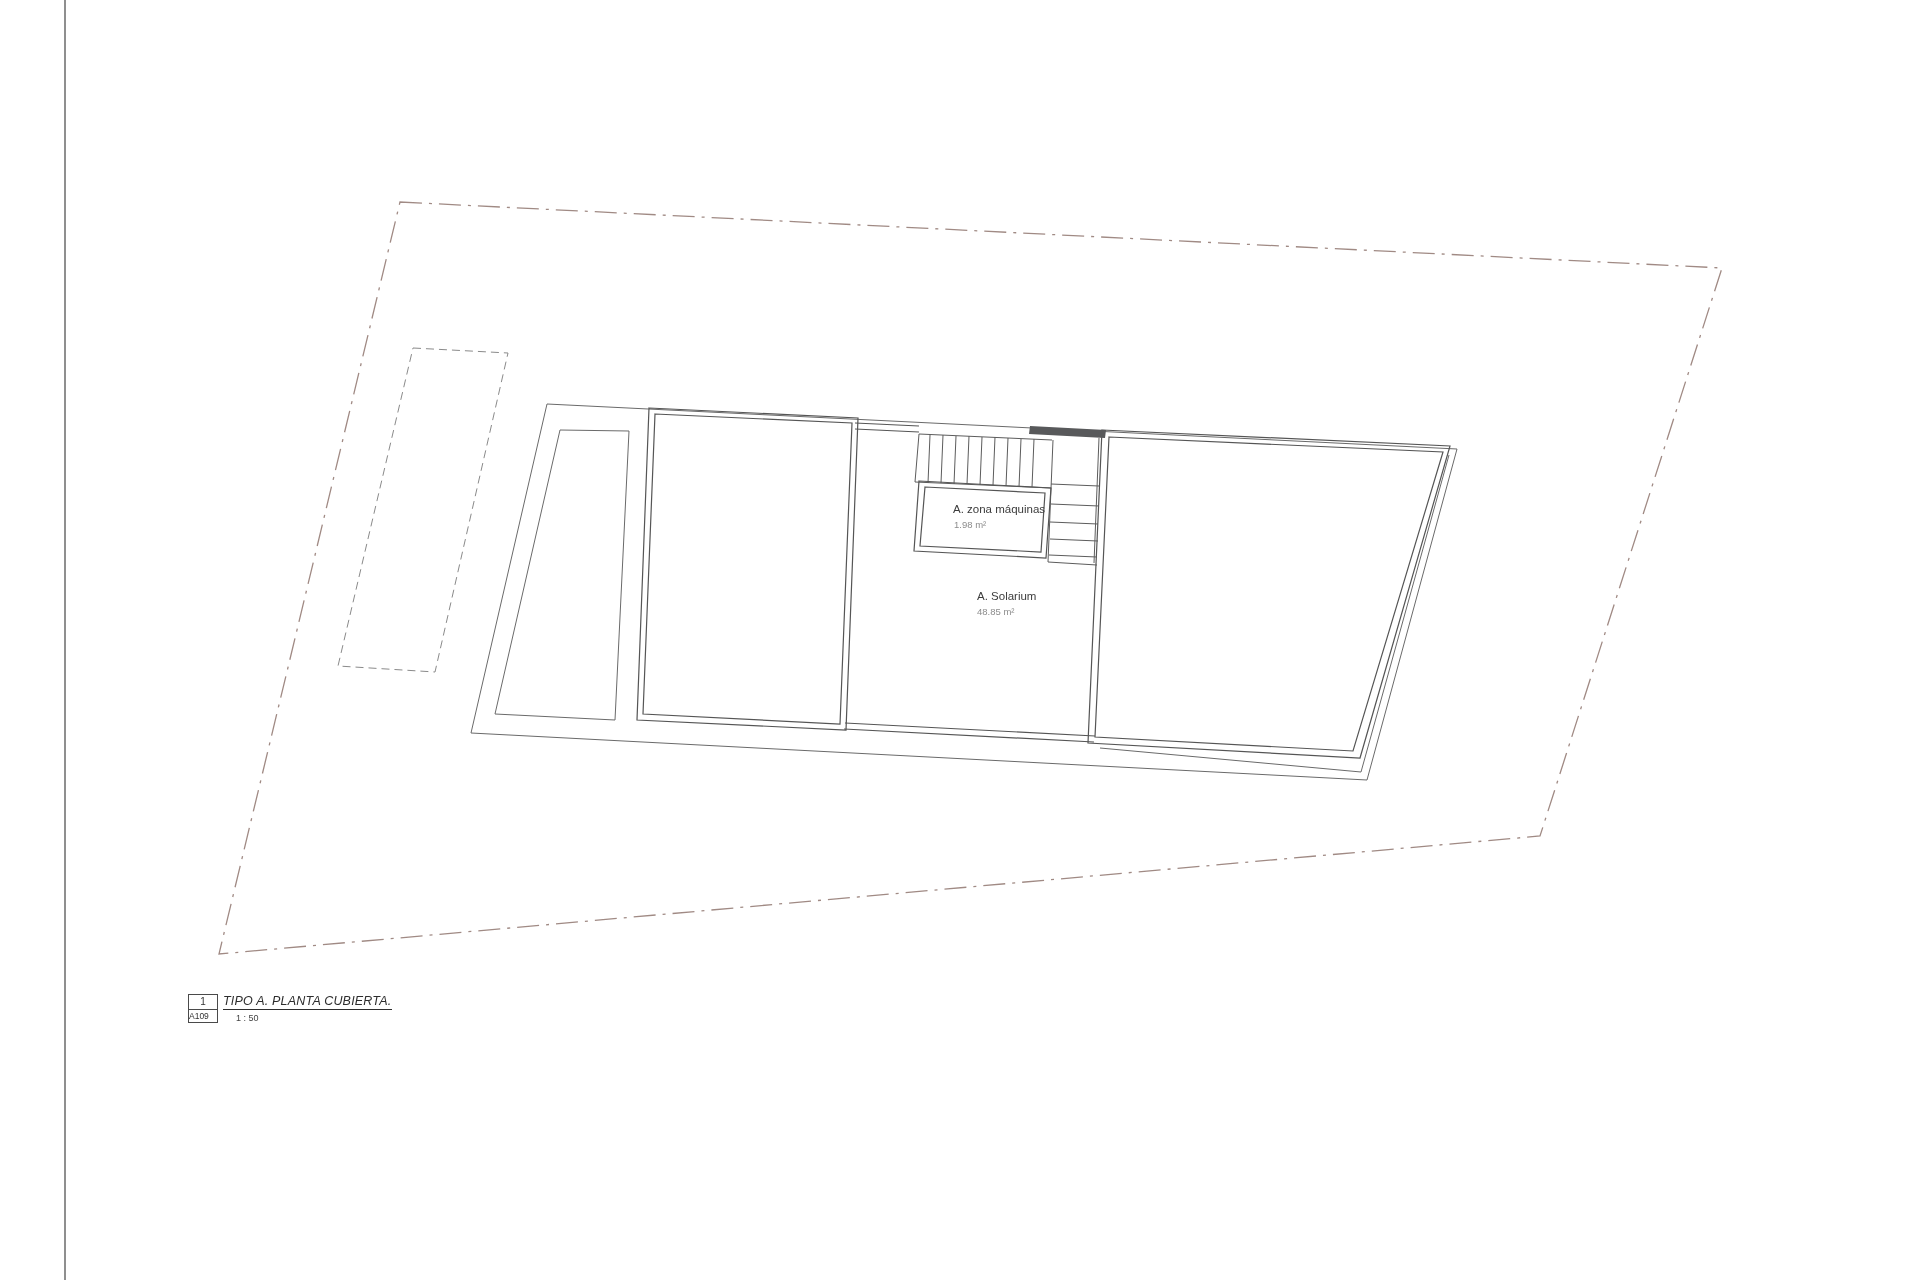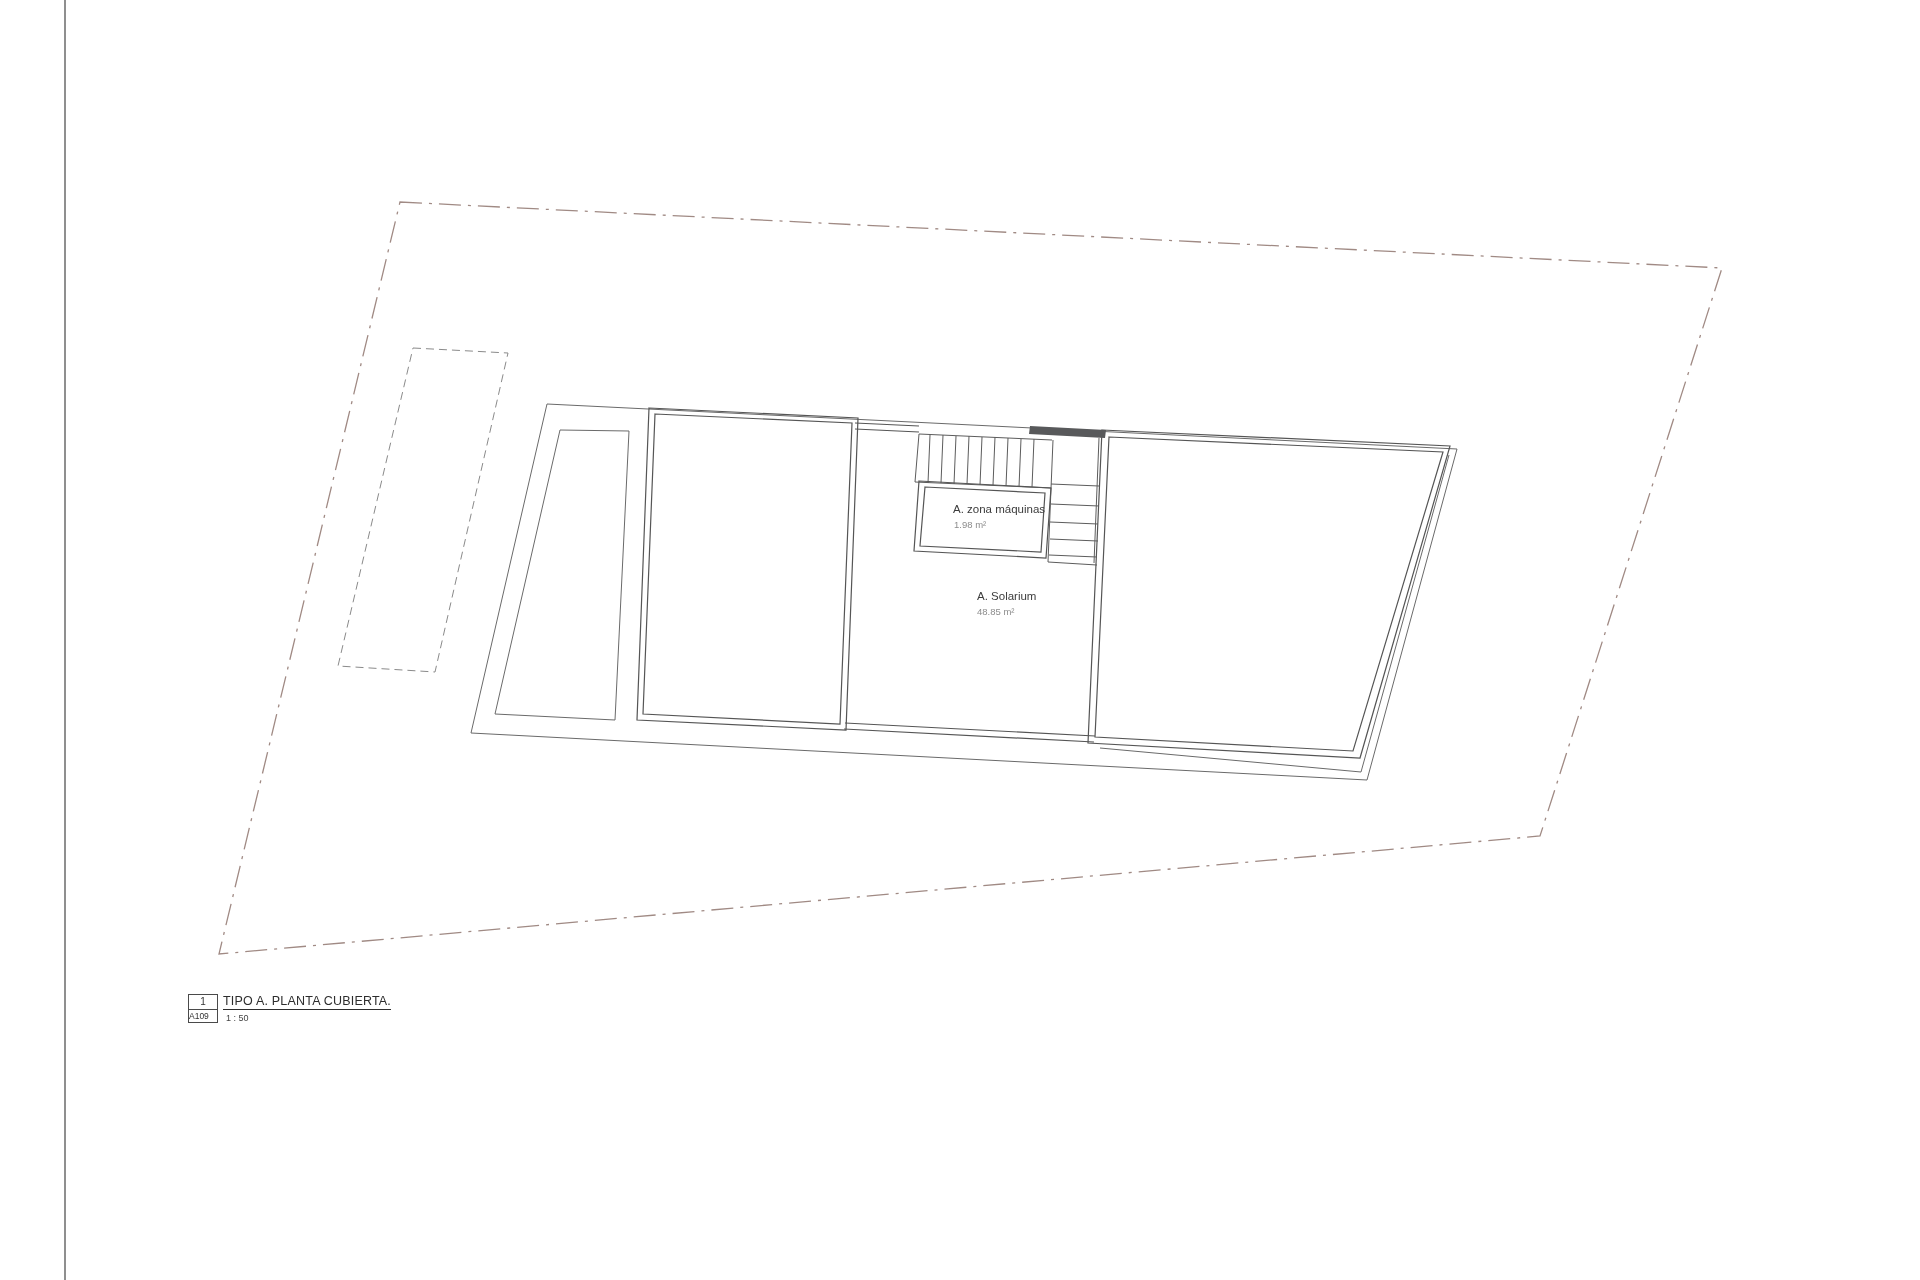--- a/index.html
+++ b/index.html
@@ -20,22 +20,22 @@
 
   .room-name  { font-size: 11.5px; fill: #3c3c3c; }
   .room-area  { font-size: 9.5px;  fill: #8c8c8c; }
 
   
   .title-block { position: absolute; left: 188px; top: 994px; display: flex; align-items: flex-start; }
   .tb-box { width: 28px; border: 1px solid #4a4a4a; background: #fff; }
   .tb-num   { font-size: 10px; color: #333; text-align: center; line-height: 14px; height: 14px; border-bottom: 1px solid #4a4a4a; }
   .tb-sheet { font-size: 8.5px; color: #333; text-align: left; line-height: 12px; height: 12px; }
   .tb-text  { margin-left: 5px; }
-  .tb-title { font-size: 12.5px; color: #2d2d2d; letter-spacing: 0.2px; border-bottom: 1.2px solid #2d2d2d; padding-bottom: 1px; white-space: nowrap; }
-  .tb-scale { font-size: 9px; color: #444; margin-top: 3px; margin-left: 3px; }
+  .tb-title { font-size: 12.5px; color: #2d2d2d; letter-spacing: 0.2px; border-bottom: 1.2px solid #2d2d2d; padding-bottom: 1px; white-space: nowrap; font-style: italic; }
+  .tb-scale { font-size: 9px; color: #444; margin-top: 3px; margin-left: 13px; }
 </style>
 </head>
 <body>
 
 <svg id="plan-svg" width="1920" height="1280" viewBox="0 0 1920 1280">
 
   <line x1="65" y1="0" x2="65" y2="1280" class="sheet-edge"></line>
 
   <polygon points="400,202 1722,268 1540,836 219,954" class="boundary"></polygon>
 

